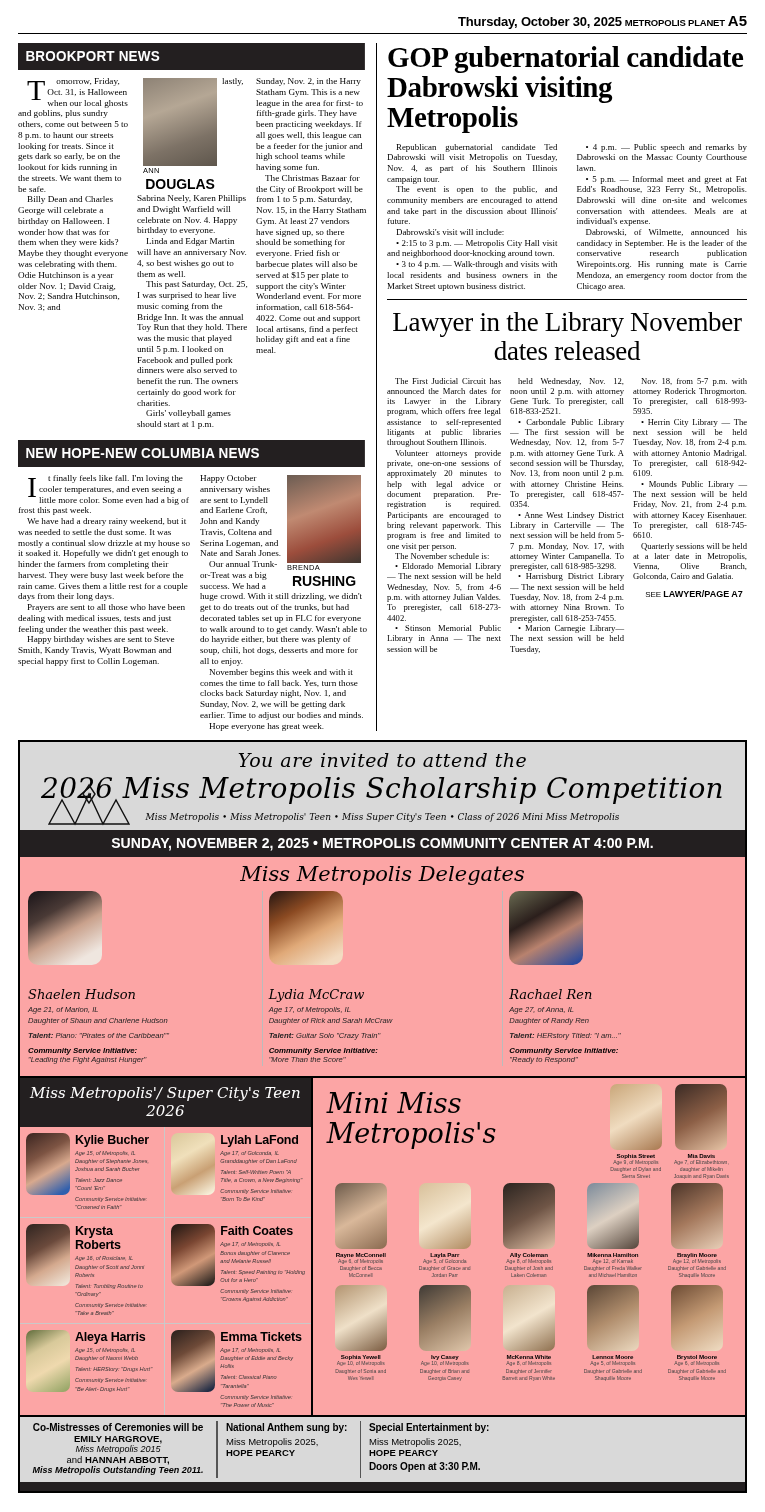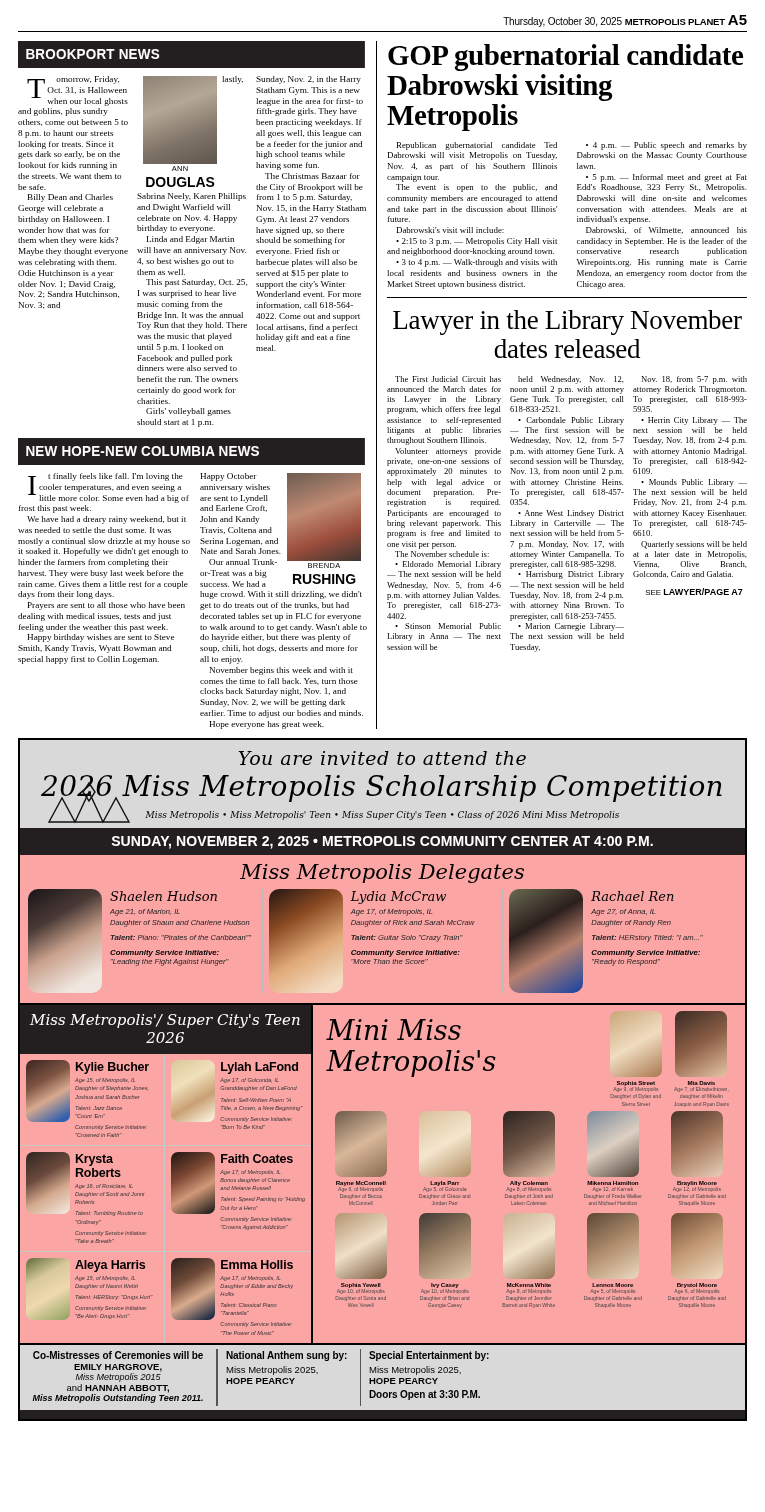--- a/index.html
+++ b/index.html
@@ -7,21 +7,21 @@
   body {
     width:765px; height:1512px; position:relative;
     font-family:"Liberation Serif", serif;
     color:#000;
     overflow:hidden;
   }
   .page { width:765px; height:1512px; position:relative; padding:0 18px; }
 
   
   .masthead { display:flex; justify-content:flex-end; align-items:baseline; padding:14px 0 4px 0; }
-  .mh-date { font-family:"Liberation Sans", sans-serif; font-size:10px; letter-spacing:-0.2px; }
+  .mh-date { font-family:"Liberation Sans", sans-serif; font-size:13px; letter-spacing:-0.2px;font-weight:bold; }
   .mh-paper { font-family:"Liberation Sans", sans-serif; font-size:9.5px; font-weight:bold; margin-left:3px; letter-spacing:-0.2px;}
   .mh-page { font-family:"Liberation Sans", sans-serif; font-size:15px; font-weight:bold; margin-left:3px; line-height:.8;}
   .mh-rule { border-bottom:1.6px solid #000; margin-bottom:9px; }
 
   
   .top-wrap { display:flex; gap:0; }
   .col-left { width:358px; padding-right:9px; }
   .vdivide { width:1px; background:#000; margin:0 0 0 0; align-self:stretch; }
   .col-right { width:370px; padding-left:10px; }
 
@@ -44,21 +44,21 @@
 
   .dropcap::first-letter {
     float:left; font-size:30px; line-height:0.78; padding:2px 2px 0 0; font-weight:normal;
   }
 
   
   .mug { width:74px; margin:2px auto 1px auto; }
   .mug .ph { width:74px; height:88px; border:0; overflow:hidden;
      background:linear-gradient(160deg,#8d8275 0%,#b5a795 35%,#7d7266 70%,#5e564c 100%); }
   .mug .ph.b { background:linear-gradient(160deg,#6b5c52 0%,#c08a72 40%,#9c4d3c 70%,#3e3630 100%); }
-  .mug .nm1 { font-family:"Liberation Sans", sans-serif; font-size:7.5px; text-align:center; letter-spacing:0.3px; margin-top:1px;}
+  .mug .nm1 { font-family:"Liberation Sans", sans-serif; font-size:7.5px; text-align:left; letter-spacing:0.3px; margin-top:1px;}
   .mug .nm2 { font-family:"Liberation Sans", sans-serif; font-size:14px; font-weight:bold; text-align:center; letter-spacing:-0.1px;}
   .floatmug { float:left; margin:2px 5px 1px 6px; }
   .floatmug2 { float:right; margin:2px 6px 1px 5px; }
 
   
   .hl-gop { font-size:29px; line-height:1.03; font-weight:bold; letter-spacing:-0.4px; margin-bottom:9px; }
   .rule-thin { border-bottom:1.2px solid #000; margin:8px 0 8px 0; }
   .cols2 { display:flex; gap:19px; font-size:8.9px; line-height:1.2; text-align:justify; }
   .cols2 > div { width:180px; }
   .cols2 p { text-indent:9px; }
@@ -77,21 +77,21 @@
   .script3 { font-family:"DejaVu Serif", serif; font-style:italic; font-size:9px; text-align:center; margin-top:7px; }
   .crown { position:absolute; left:26px; top:40px; }
   .ad-date {
     background:#231f20; color:#fff; text-align:center;
     font-family:"Liberation Sans", sans-serif; font-weight:bold; font-size:14px;
     padding:5px 0 6px 0; letter-spacing:0.1px;
   }
 
   .deleg-title { font-family:"DejaVu Serif", serif; font-style:italic; font-size:21px; text-align:center; padding:5px 0 2px 0; }
   .deleg-row { display:flex; padding:3px 8px 10px 8px; gap:6px; }
-  .dcard { display:flex; gap:8px; width:246px; }
+  .dcard { display:flex; gap:22px; width:246px;flex-direction:column; }
   .dphoto { width:74px; height:104px; border-radius:10px; flex:0 0 74px; }
   .p1 { background:linear-gradient(150deg,#1a1418 0%,#4a3a36 30%,#c9a18c 55%,#efe6df 85%); }
   .p2 { background:linear-gradient(150deg,#241512 0%,#8b4a22 30%,#e0a978 60%,#f3dcc2 90%); }
   .p3 { background:linear-gradient(150deg,#6a6b52 0%,#2b1f1c 35%,#b8826e 62%,#2b4a9c 95%); }
   .dname { font-family:"DejaVu Serif", serif; font-style:italic; font-size:13px; margin-bottom:3px; }
   .dinfo { font-family:"Liberation Sans", sans-serif; font-style:italic; font-size:7.6px; line-height:1.35; color:#222;}
   .dlab { font-family:"Liberation Sans", sans-serif; font-weight:bold; font-style:italic; font-size:7.8px; }
   .dsep { width:1px; background:#bbb; }
 
   
@@ -419,21 +419,21 @@
                 <span class="sp"></span>
                 <span>Community Service Initiative:</span><br>
                 <span>"Be Alert- Drugs Hurt"</span>
               </div>
             </div>
           </div>
 
           <div class="tcell">
             <div class="tphoto t6"></div>
             <div>
-              <div class="tname">Emma Hollis</div>
+              <div class="tname">Emma Tickets</div>
               <div class="tinfo">
                 <span>Age 17, of Metropolis, IL</span><br>
                 <span>Daughter of Eddie and Becky Hollis</span><br>
                 <span></span>
                 <span class="sp"></span>
                 <span>Talent: Classical Piano</span><br>
                 <span>"Tarantella"</span>
                 <span class="sp"></span>
                 <span>Community Service Initiative:</span><br>
                 <span>"The Power of Music"</span>

